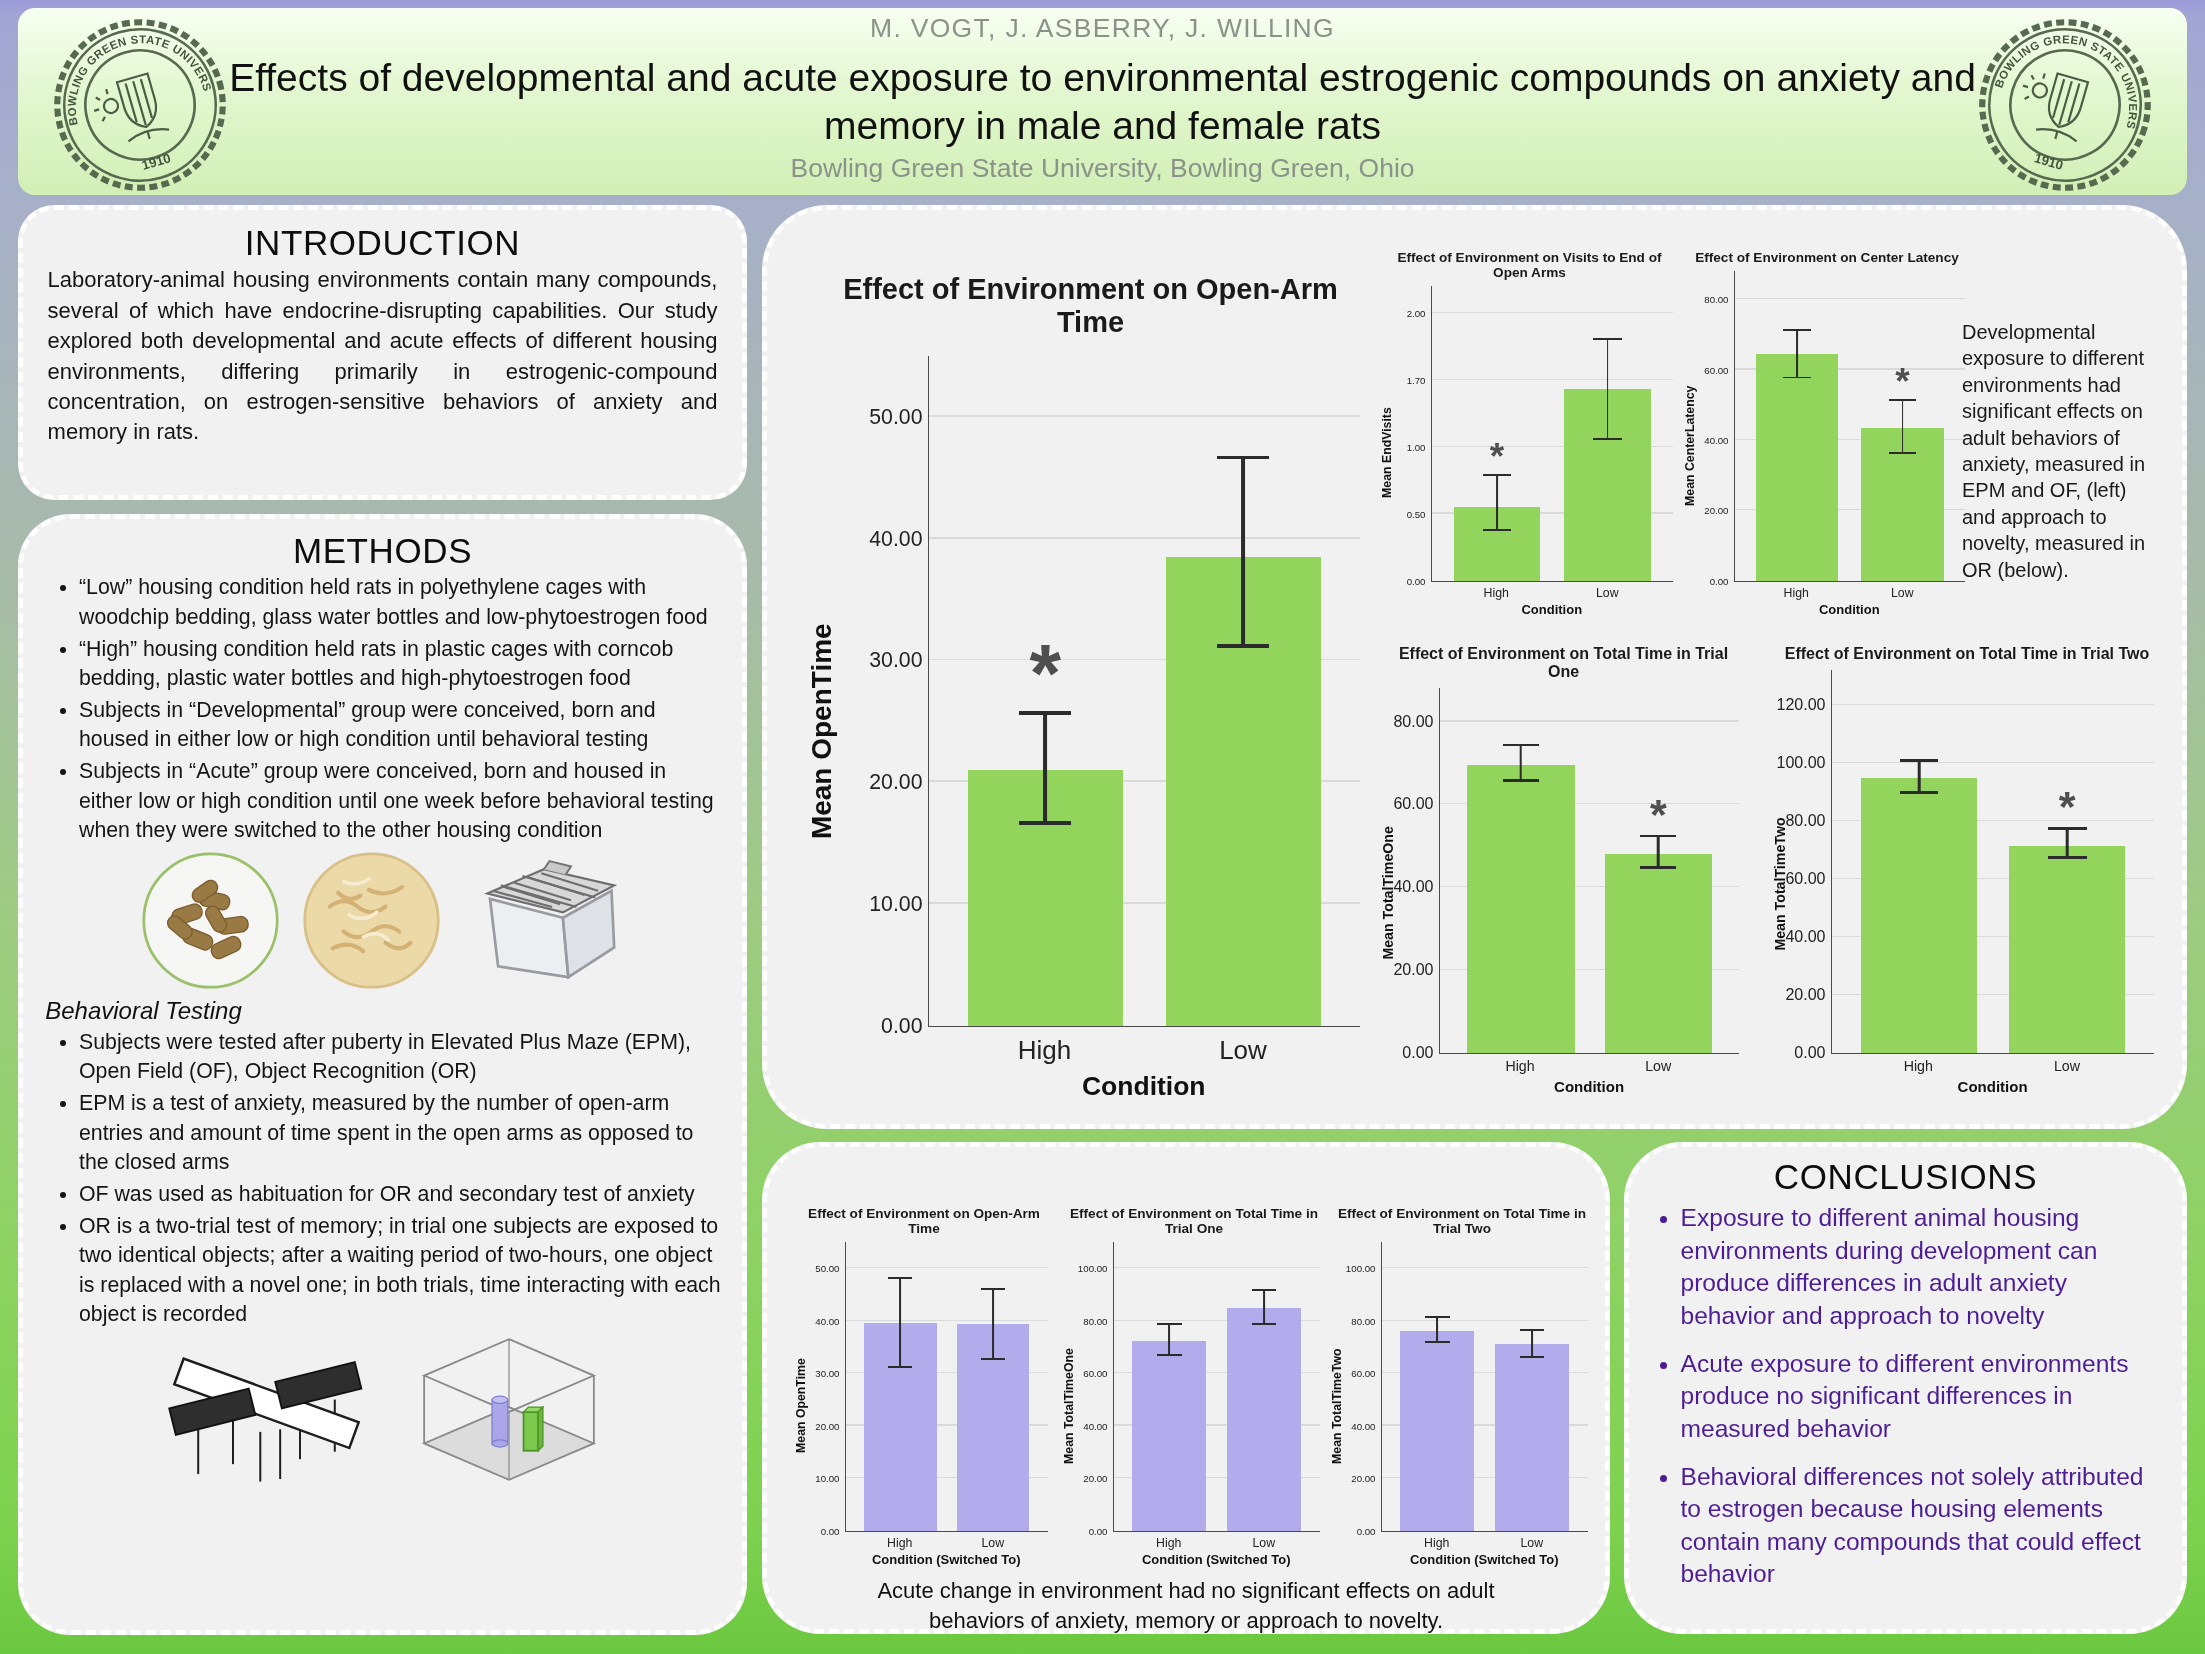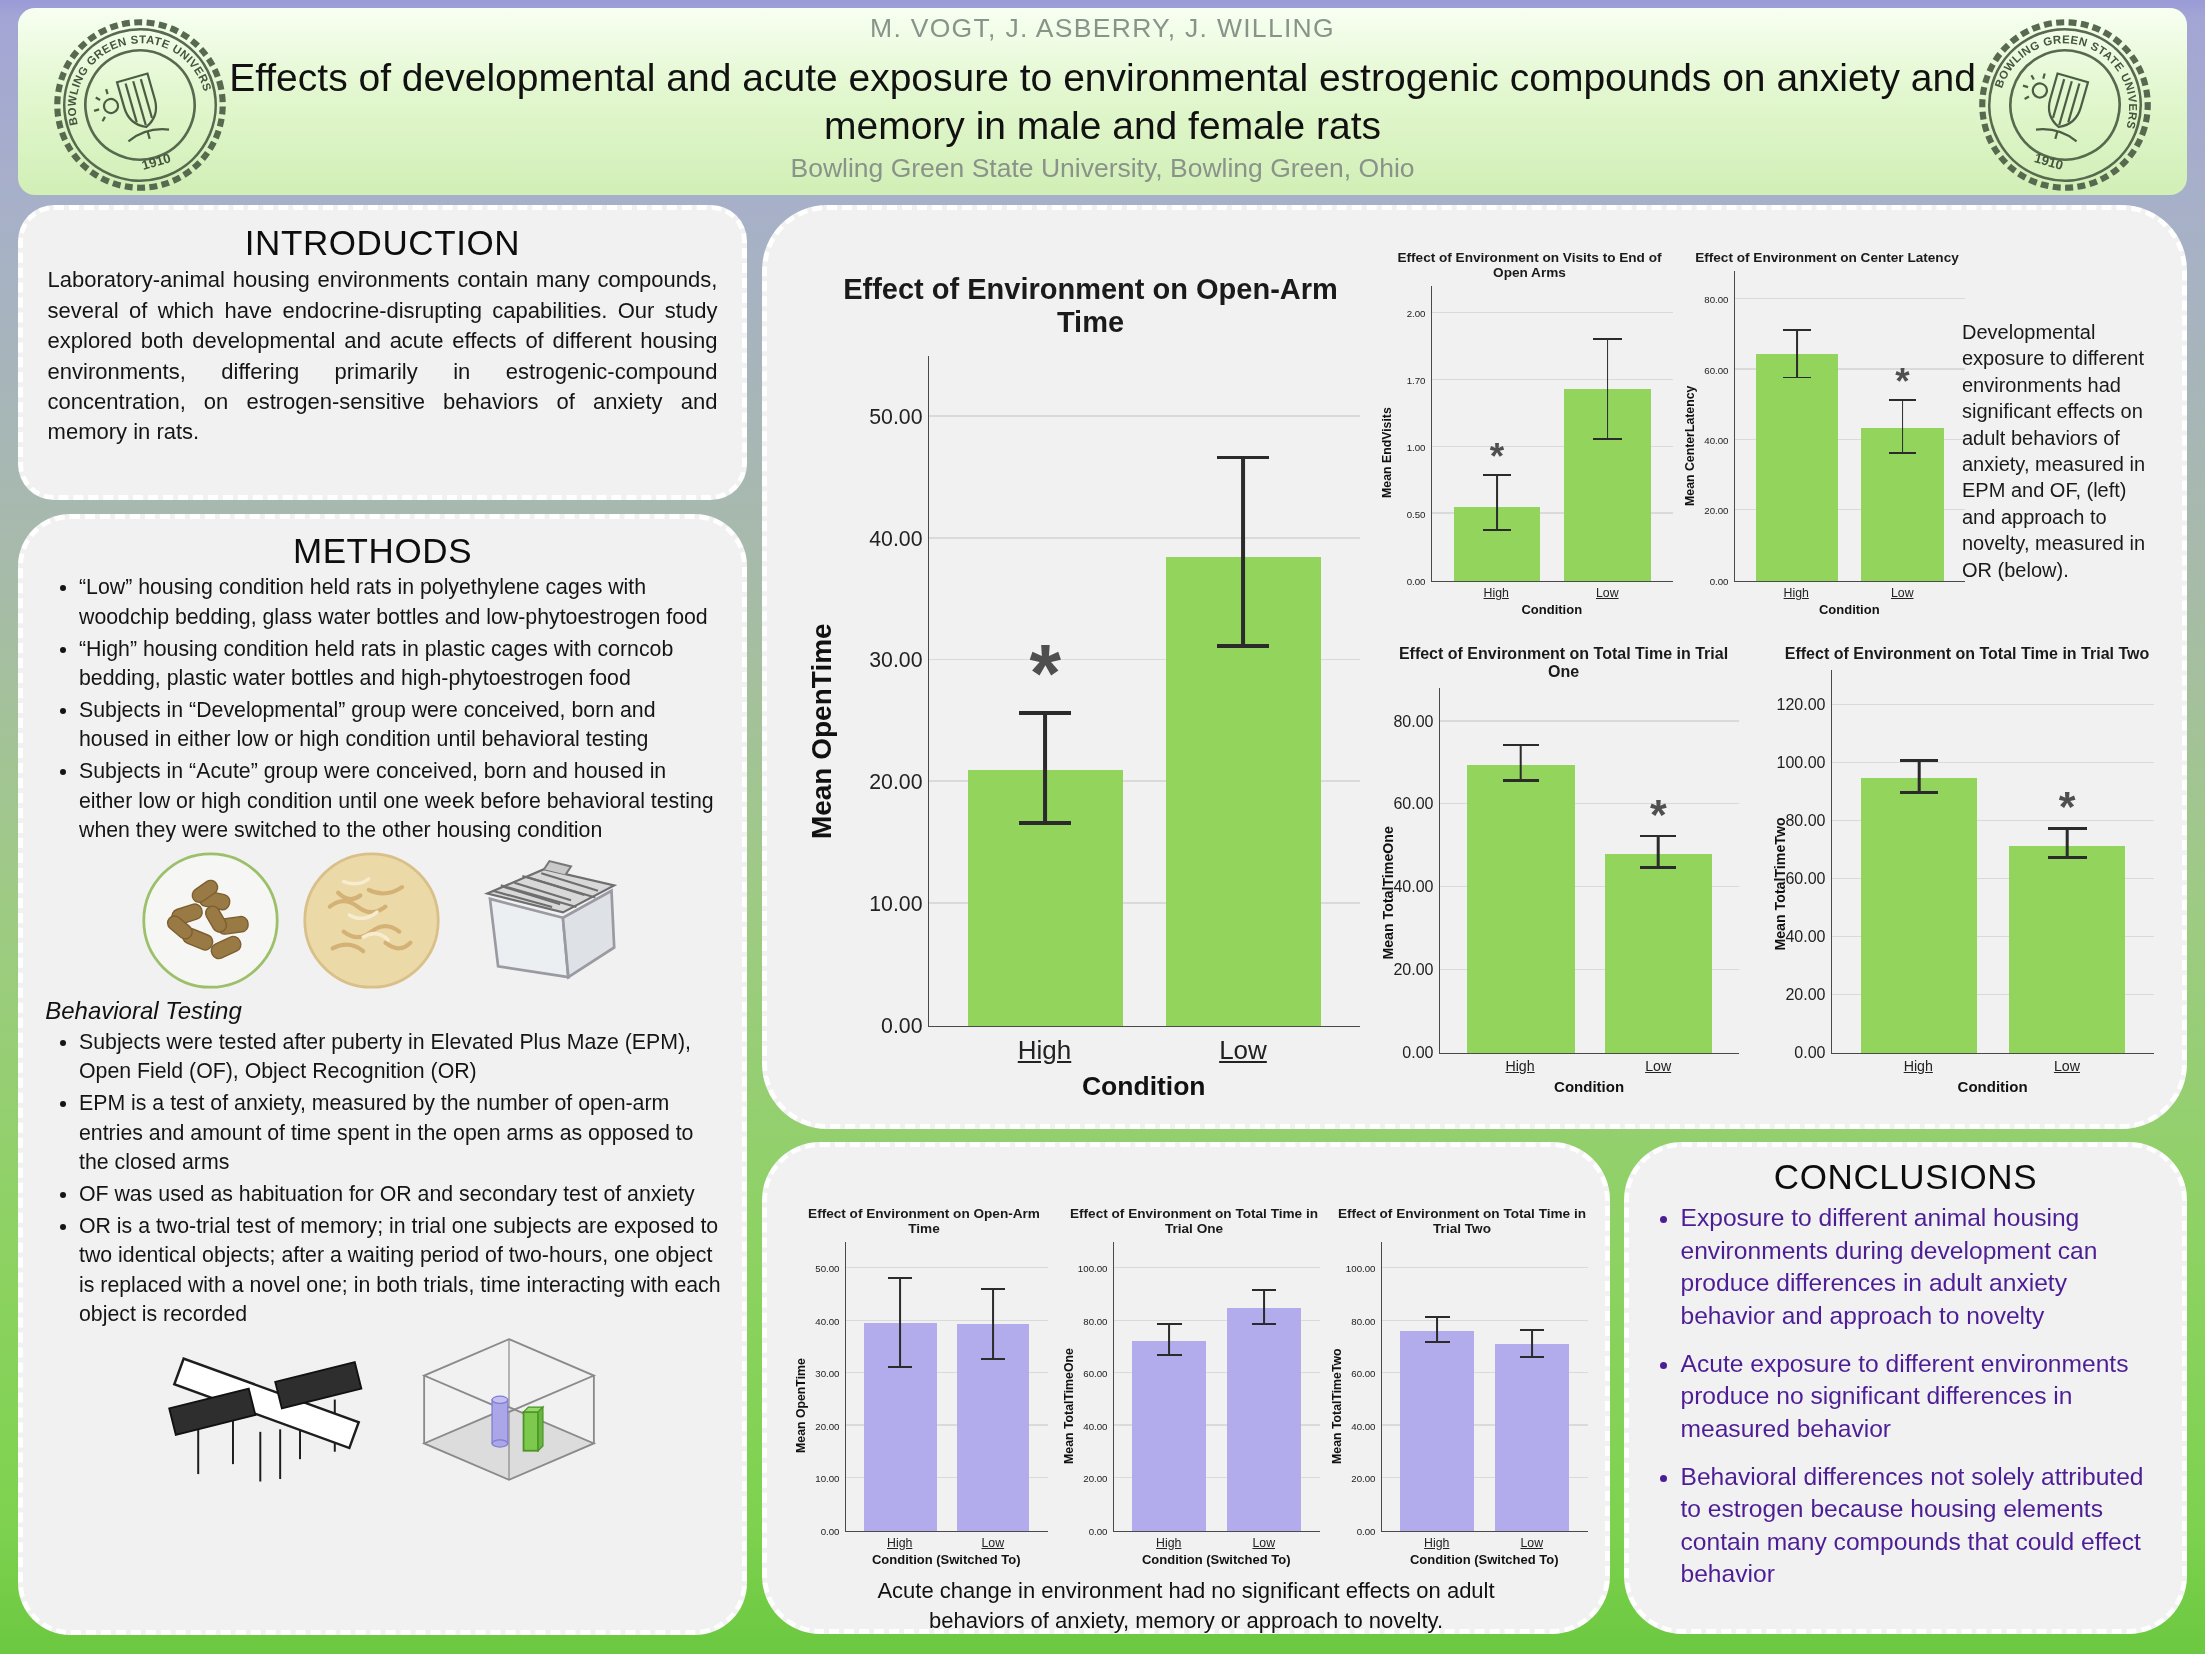--- a/index.html
+++ b/index.html
@@ -48,21 +48,21 @@
   .ylab{writing-mode:vertical-rl;transform:rotate(180deg);text-align:center;font-weight:bold;color:#111;}
   .plot-outer{flex:1;display:flex;flex-direction:column;box-sizing:border-box;}
   .plot{position:relative;flex:1;border-left:1.9px solid #4a4a4a;border-bottom:1.9px solid #4a4a4a;}
   .grid{position:absolute;left:0;right:0;height:1.3px;background:#dadada;}
   .ytick{position:absolute;right:calc(100% + 6.5px);transform:translateY(50%);color:#222;white-space:nowrap;}
   .bar{position:absolute;bottom:0;}
   .err{position:absolute;width:1.9px;transform:translateX(-50%);background:#2b2b2b;}
   .cap{position:absolute;height:1.9px;background:#2b2b2b;}
   .star{position:absolute;transform:translateX(-50%);color:#4f4f4f;line-height:0.55;font-weight:bold;}
   .xlabels{position:relative;}
-  .xlabels span{position:absolute;transform:translateX(-50%);color:#222;text-decoration:underline;}
+  .xlabels span{position:absolute;transform:translateX(-50%);color:#222;}
   .xlabel{text-align:center;font-weight:bold;color:#111;}
 
   .chart.big .chart-title{font-size:29px;margin:3.9px 0 17px;}
   .chart.big .plot-outer{padding-left:90px;padding-right:15.5px;}
   .chart.big .ytick{font-size:21.3px;}
   .chart.big .ylab{font-size:28px;}
   .chart.big .xlabels{height:43px;}
   .chart.big .xlabels span{font-size:26px;top:7.8px;}
   .chart.big .xlabel{font-size:26.5px;margin:1.3px 0 3.9px;}
   .chart.big .grid{height:1.9px;}

